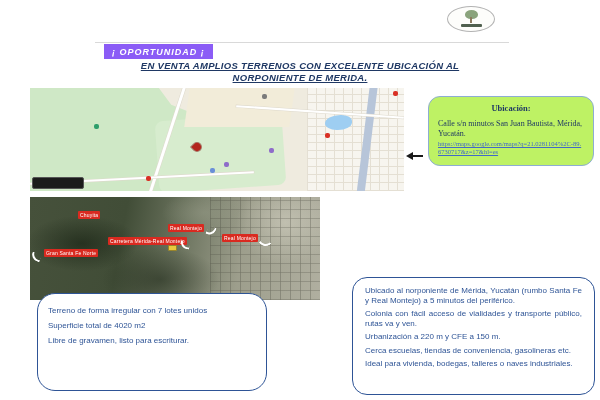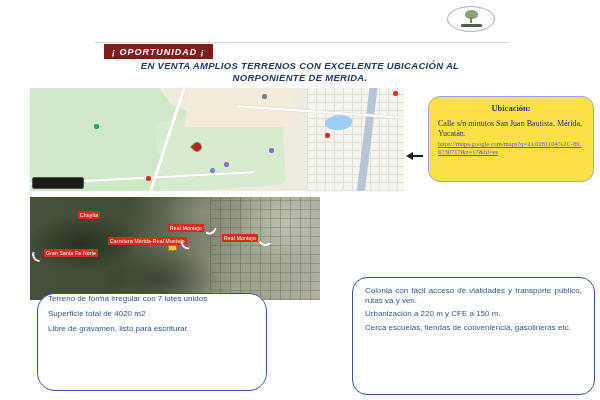--- a/index.html
+++ b/index.html
@@ -10,29 +10,29 @@
   }
   
   .header-line { position:absolute; left:95px; top:42px; width:414px; height:1px; background:#d9d9d9; }
   .logo { position:absolute; left:447px; top:6px; width:50px; height:32px; }
   .logo-oval { position:relative; width:48px; height:26px; border:1px solid #b3b3b3; border-radius:50%; background:#fdfdfb; }
   .logo-foliage { position:absolute; left:17px; top:3px; width:13px; height:9px; background:#8aa37c; border-radius:50% 50% 45% 45%; }
   .logo-trunk { position:absolute; left:22px; top:10px; width:2px; height:6px; background:#8d7b60; }
   .logo-bar { position:absolute; left:13px; top:17px; width:21px; height:3px; background:#50604f; border-radius:1px; }
   .banner {
     position:absolute; left:104px; top:44px; height:15px; padding:1px 8px;
-    background:#7f1d1d; color:#ffffff; font-size:9px; font-weight:bold; font-style:italic;
+    background:#8b5cf6; color:#ffffff; font-size:9px; font-weight:bold; font-style:italic;
     letter-spacing:1px; display:flex; align-items:center; white-space:nowrap;
   }
   .banner-sub {
     position:absolute; left:238px; top:47px; color:#e3b50d; font-size:8px;
     font-weight:bold; font-style:italic; letter-spacing:.4px; white-space:nowrap;
   }
   .title { position:absolute; left:60px; top:60px; width:480px; text-align:center;
-    color:#1f3864; font-size:9.5px; font-weight:bold; font-style:italic; line-height:12px; letter-spacing:.3px; }
+    color:#1f3864; font-size:9.5px; font-weight:bold; font-style:italic; line-height:12px; letter-spacing:.3px;text-decoration:underline; }
 
   
   .street-map { position:absolute; left:30px; top:88px; width:374px; height:103px; background:#efebdf; overflow:hidden; }
   .park { position:absolute; left:-4%; top:-5%; width:72%; height:118%; background:#cfe8c6;
     clip-path:polygon(0 0,52% 0,58% 18%,74% 32%,78% 55%,70% 82%,52% 100%,0 100%); }
   .park2 { position:absolute; left:34%; top:28%; width:34%; height:70%; background:#d7ecce; border-radius:8px; transform:rotate(-4deg); }
   .beige-block { position:absolute; left:42%; top:0; width:28%; height:38%; background:#f2ecd9; transform:skewX(-8deg); }
   .city-grid { position:absolute; right:0; top:0; width:26%; height:100%; background:
       repeating-linear-gradient(90deg,#e4dfd3 0 1px,transparent 1px 9px),
       repeating-linear-gradient(0deg,#e4dfd3 0 1px,transparent 1px 8px), #f7f5ef; }
@@ -44,22 +44,22 @@
   .poi { position:absolute; width:5px; height:5px; border-radius:2px; }
   .pin { position:absolute; left:163px; top:55px; width:8px; height:8px; background:#b3261e; border-radius:50% 50% 50% 0; transform:rotate(45deg); box-shadow:0 0 0 1px rgba(120,20,15,.5); }
   .map-thumb { position:absolute; left:2px; bottom:2px; width:52px; height:12px; background:#1b1b1b; border-radius:2px; border:1px solid #555; }
 
   
   .arrow { position:absolute; left:406px; top:152px; width:18px; height:8px; }
   .arrow-head { position:absolute; left:0; top:0; width:0; height:0; border-top:4px solid transparent; border-bottom:4px solid transparent; border-right:7px solid #1a1a1a; }
   .arrow-shaft { position:absolute; left:6px; top:3px; width:11px; height:2px; background:#1a1a1a; }
 
   
-  .location-box { position:absolute; left:428px; top:96px; width:166px; height:86px;
-    background:#fde047; border:1px solid #8eadd3; border-radius:12px; padding:6px 9px 4px;
+  .location-box { position:absolute; left:428px; top:96px; width:166px; height:70px;
+    background:#bef264; border:1px solid #8eadd3; border-radius:12px; padding:6px 9px 4px;
     font-family:"Liberation Serif", serif; color:#1f3864; }
   .location-title { text-align:center; font-weight:bold; font-size:8.5px; margin-bottom:6px; }
   .location-address { font-size:8px; line-height:10px; }
   .location-link { display:block; margin-top:1px; font-size:6.5px; line-height:8px; color:#4169c8; text-decoration:underline; word-break:break-all; }
 
   
   .sat-map { position:absolute; left:30px; top:197px; width:290px; height:103px; overflow:hidden; background:
       radial-gradient(ellipse 80px 40px at 18% 45%, rgba(15,25,12,.55), transparent 70%),
       radial-gradient(ellipse 90px 50px at 45% 80%, rgba(25,35,20,.5), transparent 65%),
       radial-gradient(ellipse 70px 60px at 88% 25%, rgba(215,213,198,.55), transparent 70%),
@@ -68,21 +68,21 @@
   .sat-grid { position:absolute; right:0; top:0; width:38%; height:100%; opacity:.5; background:
       repeating-linear-gradient(90deg,rgba(70,70,60,.6) 0 1px,transparent 1px 10px),
       repeating-linear-gradient(0deg,rgba(70,70,60,.5) 0 1px,transparent 1px 9px); }
   .sat-label { position:absolute; background:#d92a20; color:#ffffff; font-size:5px; line-height:6px;
       padding:1px 2px; white-space:nowrap; border-radius:1px; letter-spacing:.2px; }
   .sat-arrow { position:absolute; width:10px; height:8px; border-left:2px solid #fff; border-bottom:2px solid #fff; border-radius:0 0 0 10px; }
   .sat-yellow { position:absolute; left:138px; top:48px; width:9px; height:6px; background:#e8c93e; border:1px solid #9a852a; border-radius:1px; }
 
   
   .info-box { position:absolute; background:#ffffff; border:1.5px solid #2e5496; color:#2e5496; }
-  .left-box { left:37px; top:293px; width:230px; height:98px; border-radius:18px; padding:0 10px 6px; }
+  .left-box { left:37px; top:293px; width:230px; height:98px; border-radius:18px; padding:12px 10px 6px; }
   .left-box .line { font-size:8px; line-height:10px; margin-bottom:5px; }
   .right-box { left:352px; top:277px; width:243px; height:118px; border-radius:15px; padding:8px 12px 6px; }
   .right-box .para { font-size:8px; line-height:9.5px; margin-bottom:4px; text-align:justify; }
 </style>
 </head>
 <body>
 
 <div class="page">
 
   <div class="header-line"></div>
@@ -150,18 +150,20 @@
     <div class="sat-arrow" style="left:230px;top:42px;transform:rotate(-30deg);"></div>
   </div>
 
   <div class="info-box left-box">
     <div class="line">Terreno de forma irregular con 7 lotes unidos</div>
     <div class="line">Superficie total de 4020 m2</div>
     <div class="line">Libre de gravamen, listo para escriturar.</div>
   </div>
 
   <div class="info-box right-box">
+    <div class="para">Ubicado al norponiente de Mérida, Yucatán (rumbo Santa Fe y Real Montejo) a 5 minutos del periférico.</div>
     <div class="para">Colonia con fácil acceso de vialidades y transporte público, rutas va y ven.</div>
     <div class="para">Urbanización a 220 m y CFE a 150 m.</div>
     <div class="para">Cerca escuelas, tiendas de conveniencia, gasolineras etc.</div>
+    <div class="para">Ideal para vivienda, bodegas, talleres o naves industriales.</div>
   </div>
 
 </div>
 
 </body></html>

